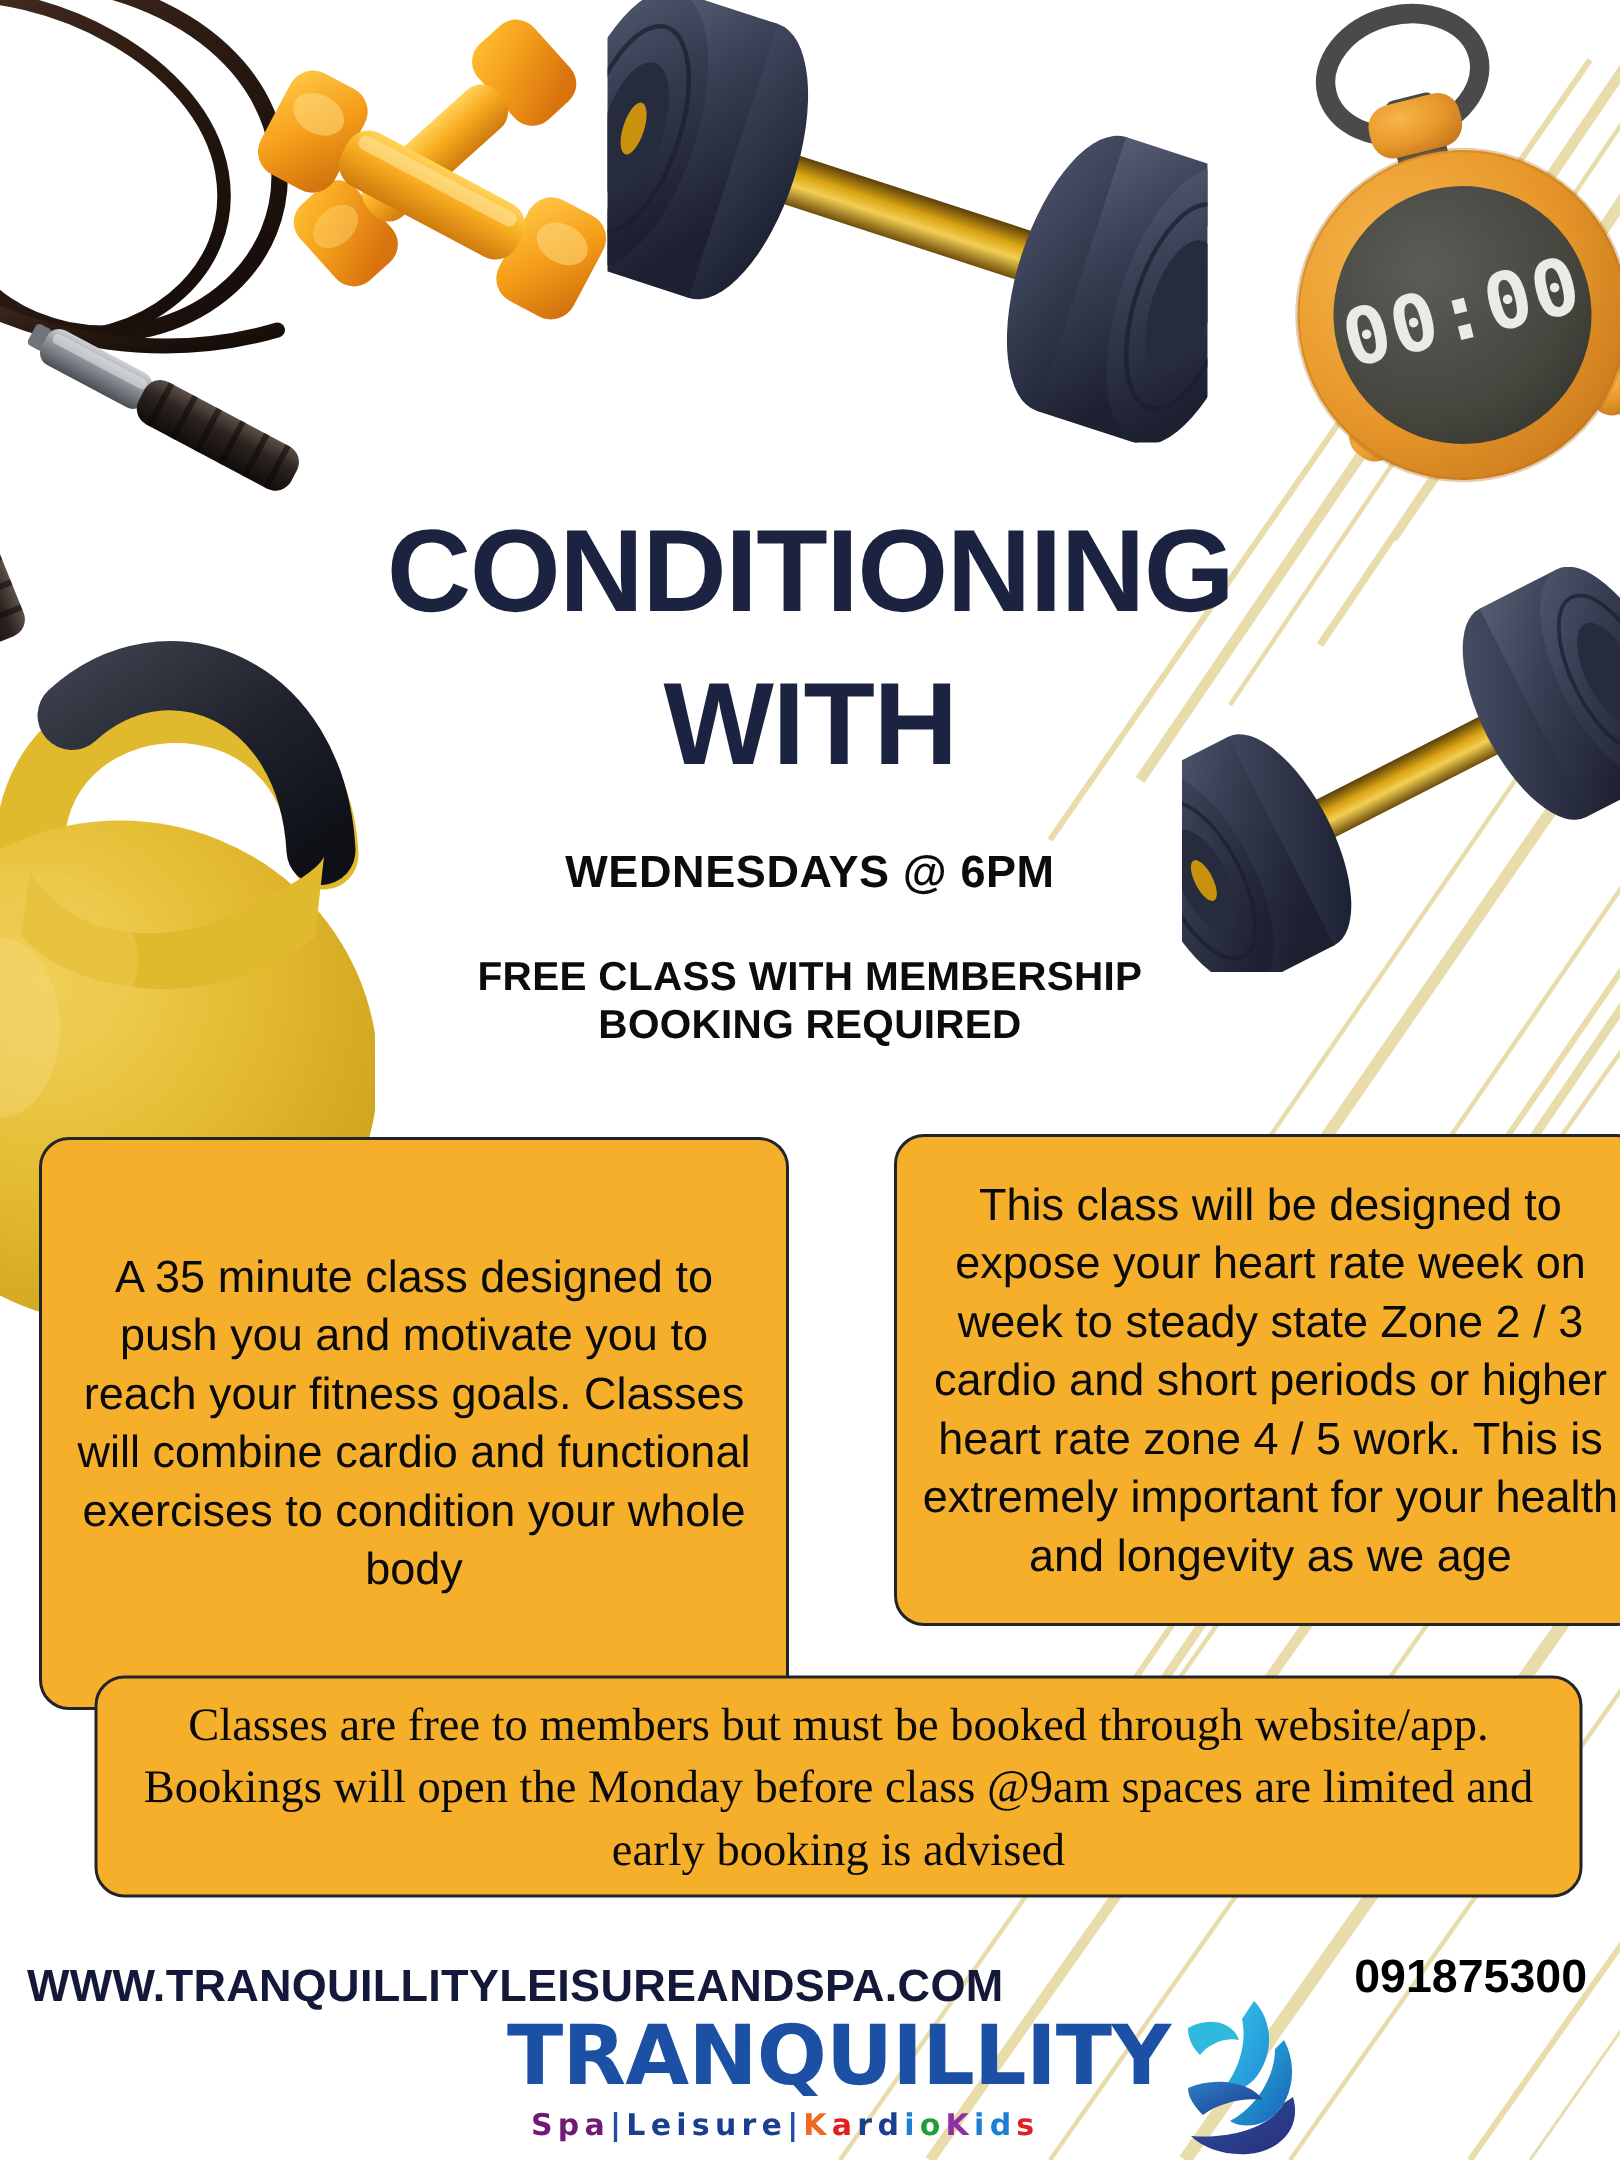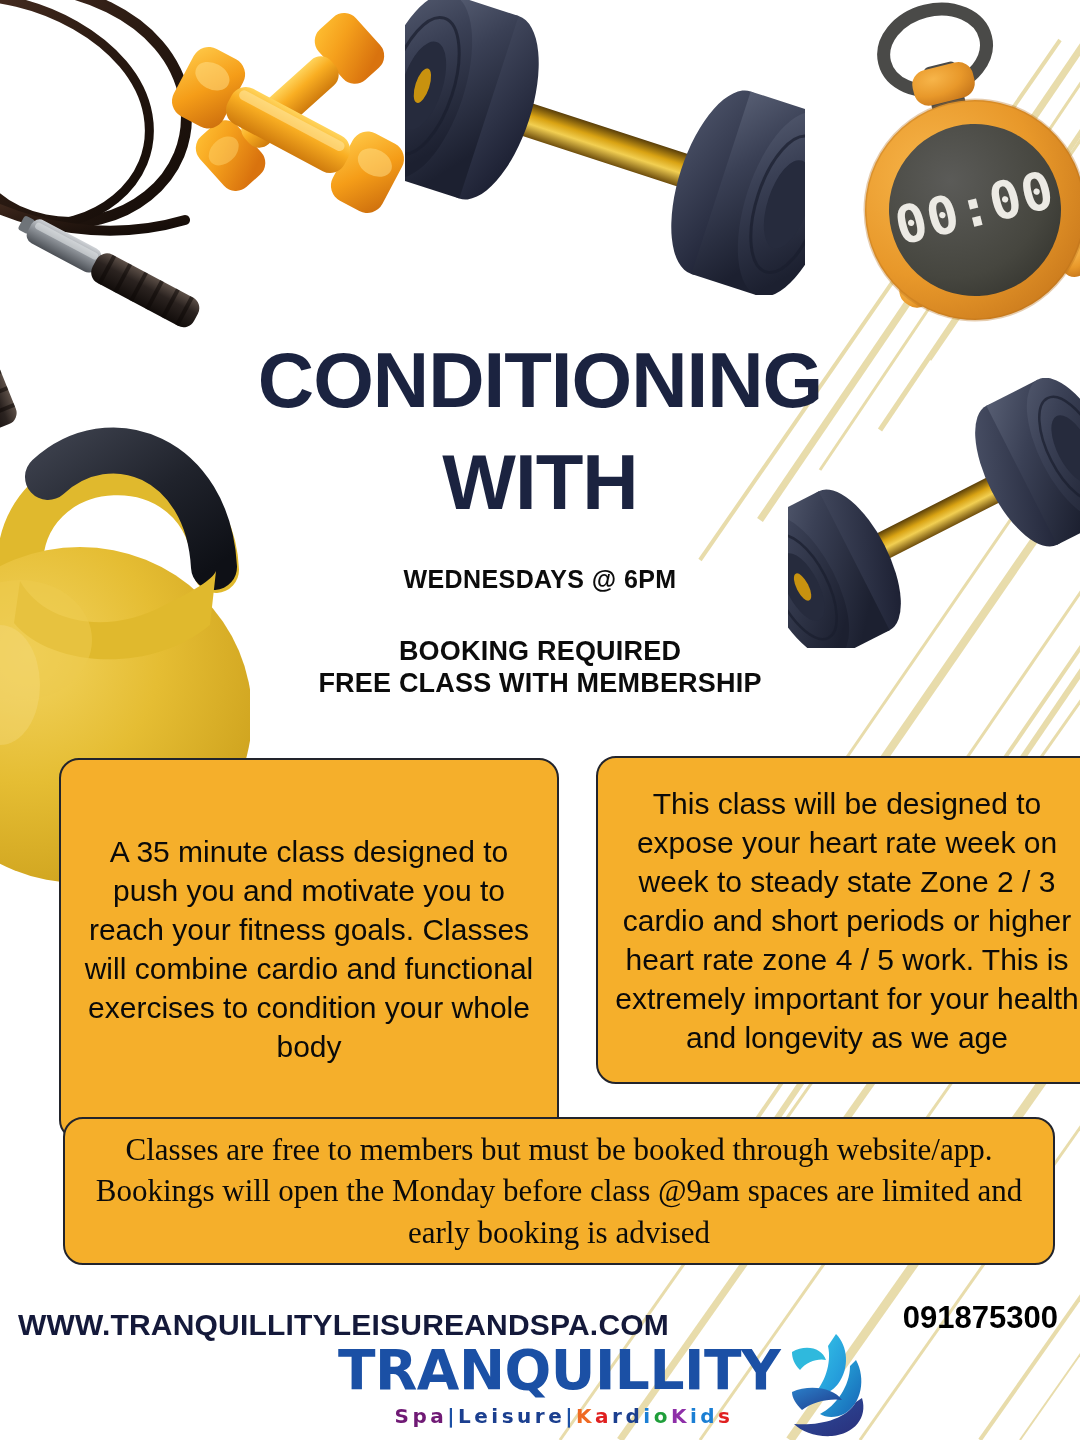--- a/index.html
+++ b/index.html
@@ -38,62 +38,62 @@
     color:#1b2340;
     font-weight:bold;
     font-size:78px;
     letter-spacing:-1px;
     line-height:1.30;
   }
   .title .line2{display:block;}
 
   .sub-when{
     position:absolute;left:0;right:0;top:565px;z-index:5;
-    text-align:center;color:#0c0c0c;font-weight:bold;font-size:25px;
+    text-align:center;color:#0c0c0c;font-weight:bold;font-size:30px;
     letter-spacing:0.4px;
   }
   .sub-free{
     position:absolute;left:0;right:0;top:636px;z-index:5;
     text-align:center;color:#0c0c0c;font-weight:bold;font-size:27px;
     line-height:1.18;letter-spacing:0.2px;
   }
   .sub-free span{display:block;}
 
   
   .box{
     position:absolute;z-index:6;
     background:#F5AF2B;
     border:2.5px solid #22242c;
     border-radius:20px;
     box-sizing:border-box;
     display:flex;align-items:center;justify-content:center;
     color:#0a0a0a;
     text-align:center;
   }
-  #box-left{left:26px;top:758px;width:500px;height:382px;padding:10px 14px;margin-left:33px;}
+  #box-left{left:26px;top:758px;width:500px;height:382px;padding:10px 14px;}
   #box-right{left:560px;top:756px;width:502px;height:328px;padding:10px 12px;margin-left:36px;}
   #box-bottom{left:63px;top:1117px;width:992px;height:148px;padding:6px 8px;font-family:Liberation Serif, serif;}
 
   #box-left p, #box-right p, #box-bottom p{margin:0;}
   #box-left p{font-size:30px;line-height:1.30;}
   #box-right p{font-size:30px;line-height:1.30;}
   #box-bottom p{font-size:31px;line-height:1.33;}
 
   
   .footer-url{
     position:absolute;left:18px;top:1308px;z-index:7;
     color:#14193a;font-weight:bold;font-size:30px;letter-spacing:0.2px;
   }
   .footer-phone{
     position:absolute;right:22px;top:1300px;z-index:7;
     color:#000;font-weight:bold;font-size:31px;letter-spacing:0px;
   }
 
   
-  #logo{position:absolute;left:338px;top:1338px;width:430px;height:100px;z-index:7;text-align:center;}
+  #logo{position:absolute;left:338px;top:1338px;width:430px;height:100px;z-index:7;}
   #logo-mark{position:absolute;left:762px;top:1330px;width:120px;height:110px;z-index:7;}
 
   .logo-word{
     position:absolute;left:0;top:0;width:430px;
     font-size:55px;font-weight:bold;color:#1b50a5;
     letter-spacing:-0.5px;
     font-family:"DejaVu Sans", sans-serif;
   }
   .logo-tag{
     position:absolute;left:16px;top:66px;width:420px;
@@ -354,22 +354,22 @@
   </svg>
 
   <h1 class="title">
     <span>CONDITIONING</span>
     <span class="line2">WITH</span>
   </h1>
 
   <div class="sub-when">WEDNESDAYS @ 6PM</div>
 
   <div class="sub-free">
+    <span>FREE CLASS WITH MEMBERSHIP</span>
     <span>BOOKING REQUIRED</span>
-    <span>FREE CLASS WITH MEMBERSHIP</span>
   </div>
 
   <div class="box" id="box-left">
     <p>A 35 minute class designed to push you and motivate you to reach your fitness goals. Classes will combine cardio and functional exercises to condition your whole body</p>
   </div>
 
   <div class="box" id="box-right">
     <p>This class will be designed to expose your heart rate week on week to steady state Zone 2 / 3 cardio and short periods or higher heart rate zone 4 / 5 work. This is extremely important for your health and longevity as we age</p>
   </div>
 

